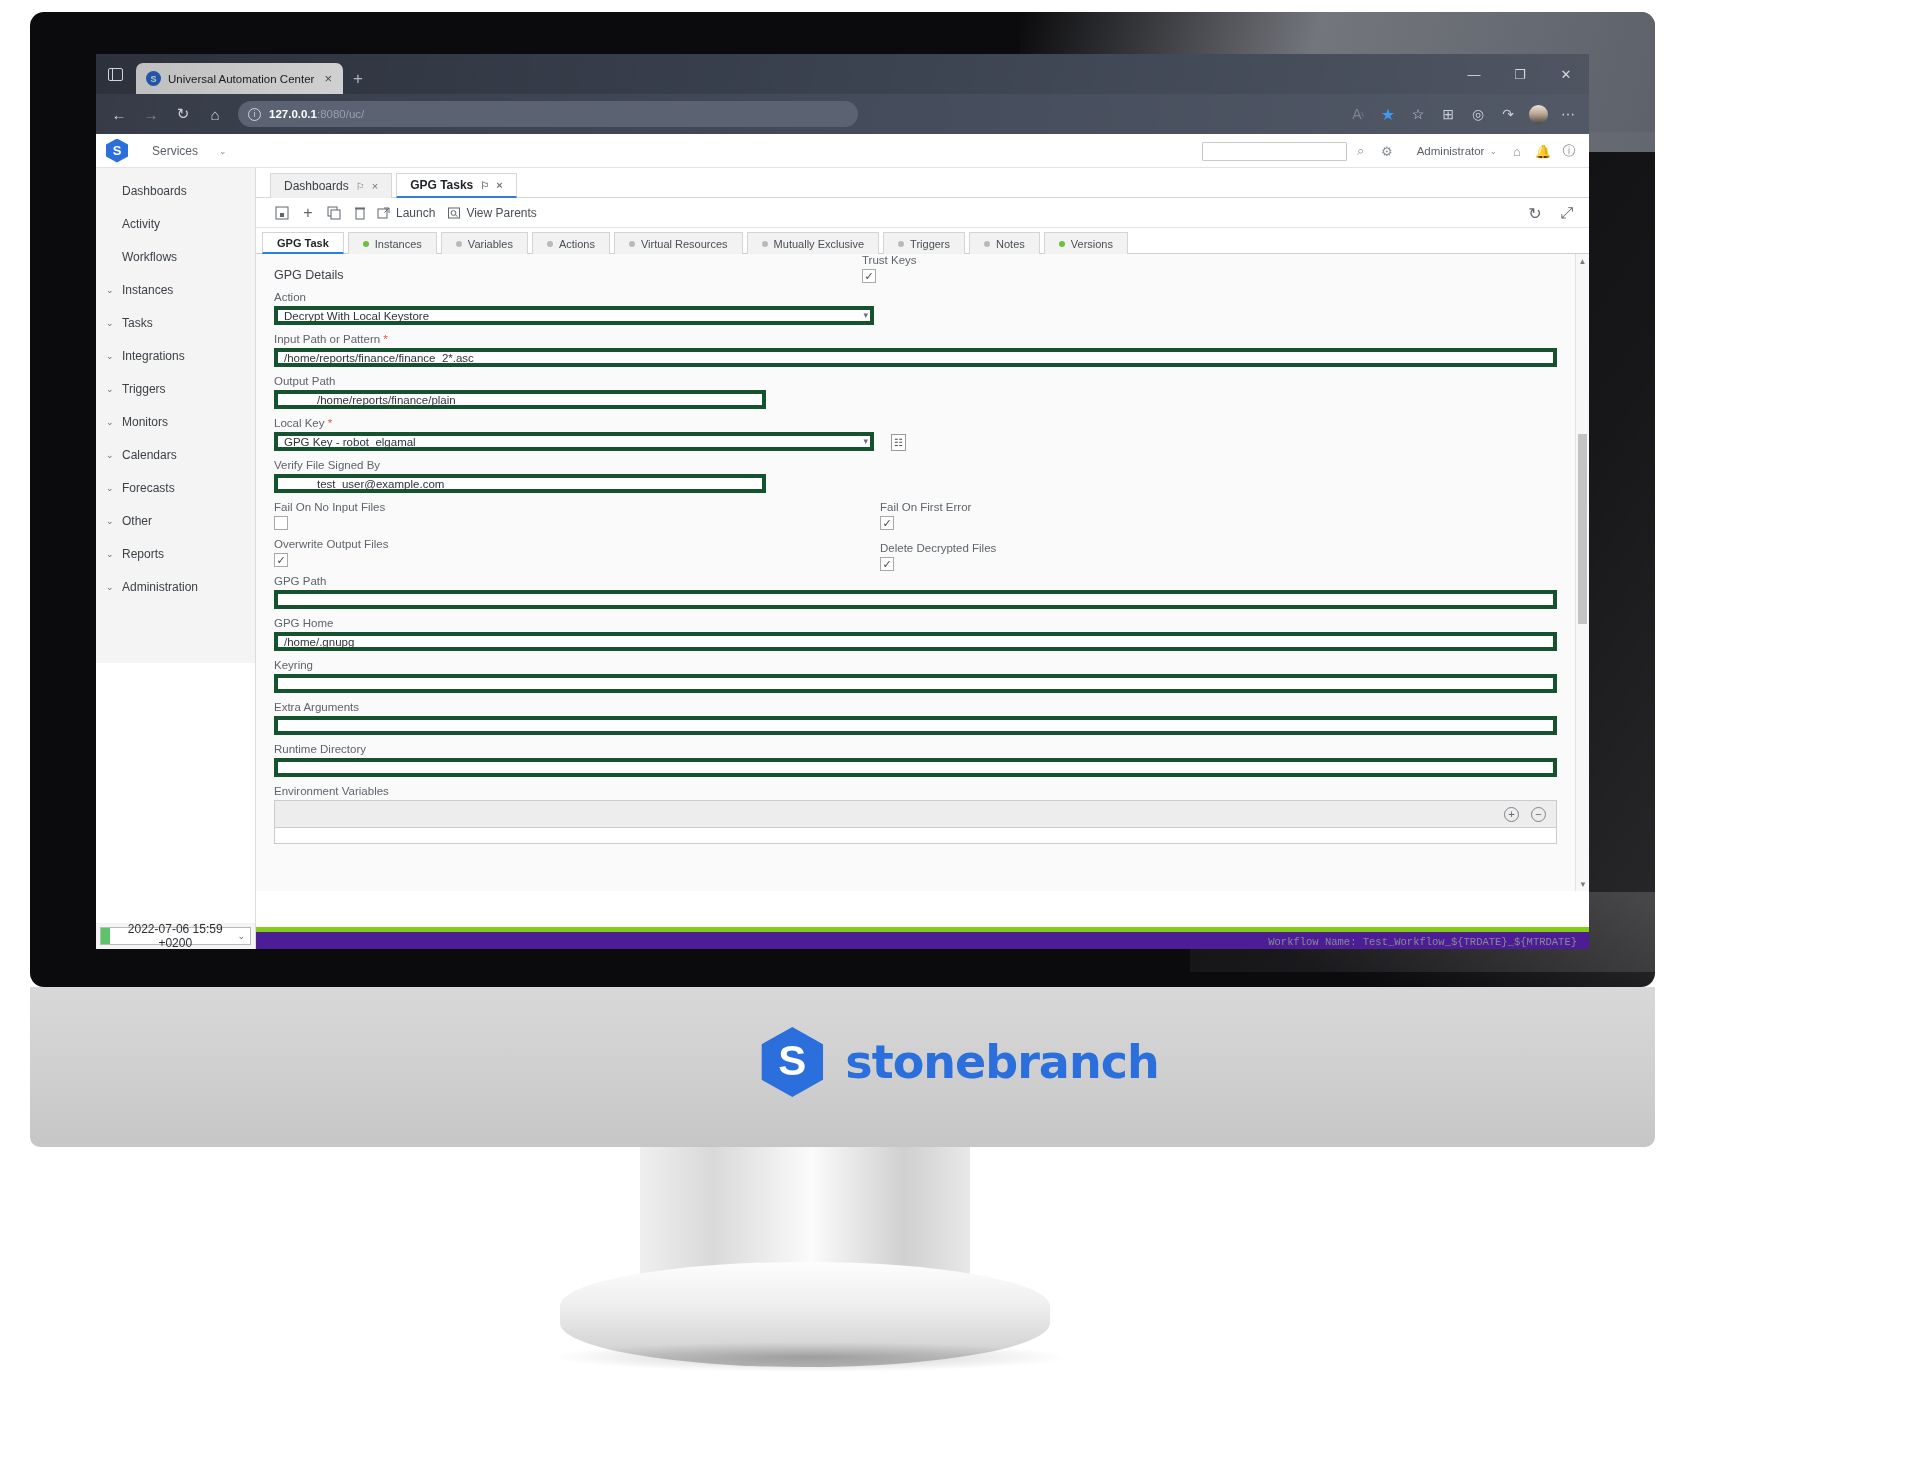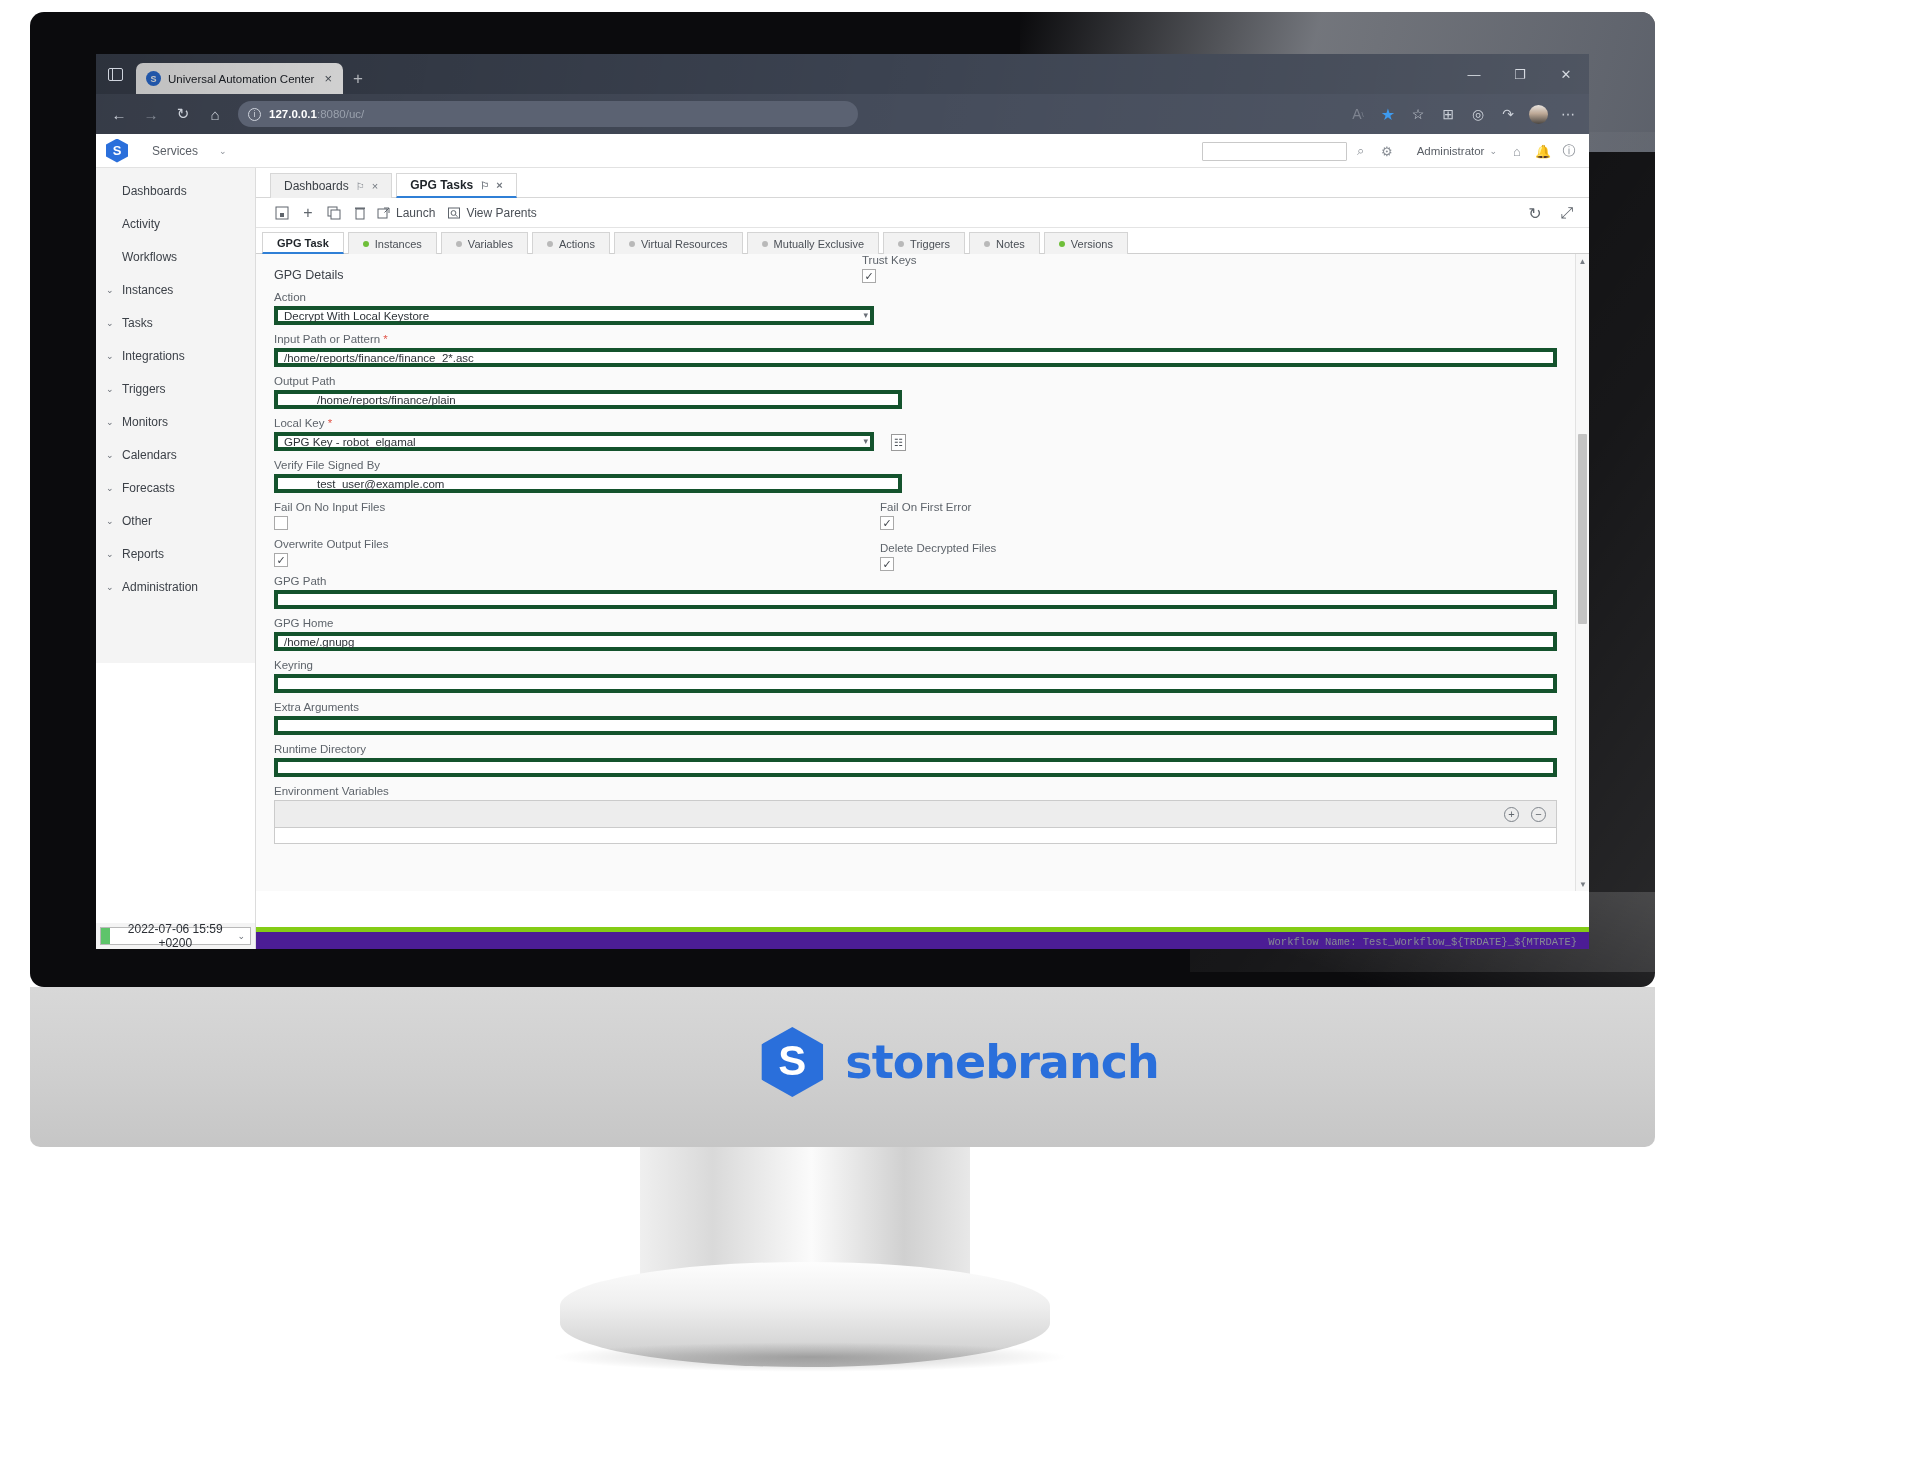--- a/index.html
+++ b/index.html
@@ -263,21 +263,21 @@
     flex:1; padding:14px 18px 0 18px; position:relative;
   }
   #form-section-title { font-size:12.5px; color:#3c4148; margin-bottom:9px; }
   .flabel { font-size:11.5px; color:#5e646b; margin-bottom:3px; display:block; }
   .req { color:#e0564a; font-size:11.5px; }
   .finput {
     height:19px; border:4px solid #14532d; background:#fff; font-size:11.5px;
     color:#2e3338; padding:0 6px; display:flex; align-items:center; width:100%;
   }
   .row { margin-bottom:8px; }
-  .row.narrow .finput { width:628px;padding-left:39px; }
+  .row.narrow .finput { width:492px;padding-left:39px; }
   .selectwrap { position:relative; width:600px; }
   .selectwrap .finput { padding-right:18px; }
   .selcaret { position:absolute; right:6px; top:4px; font-size:9px; color:#6a6f77; }
   .inline-row { display:flex; align-items:flex-end; gap:17px; }
   .picker-btn {
     width:15px; height:17px; border:1px solid #9a9a9a; background:#fff;
     display:flex; align-items:center; justify-content:center; font-size:10px; color:#4a4f56;
   }
   .cbox {
     width:14px; height:14px; border:1px solid #a9a9a9; background:#fff;

